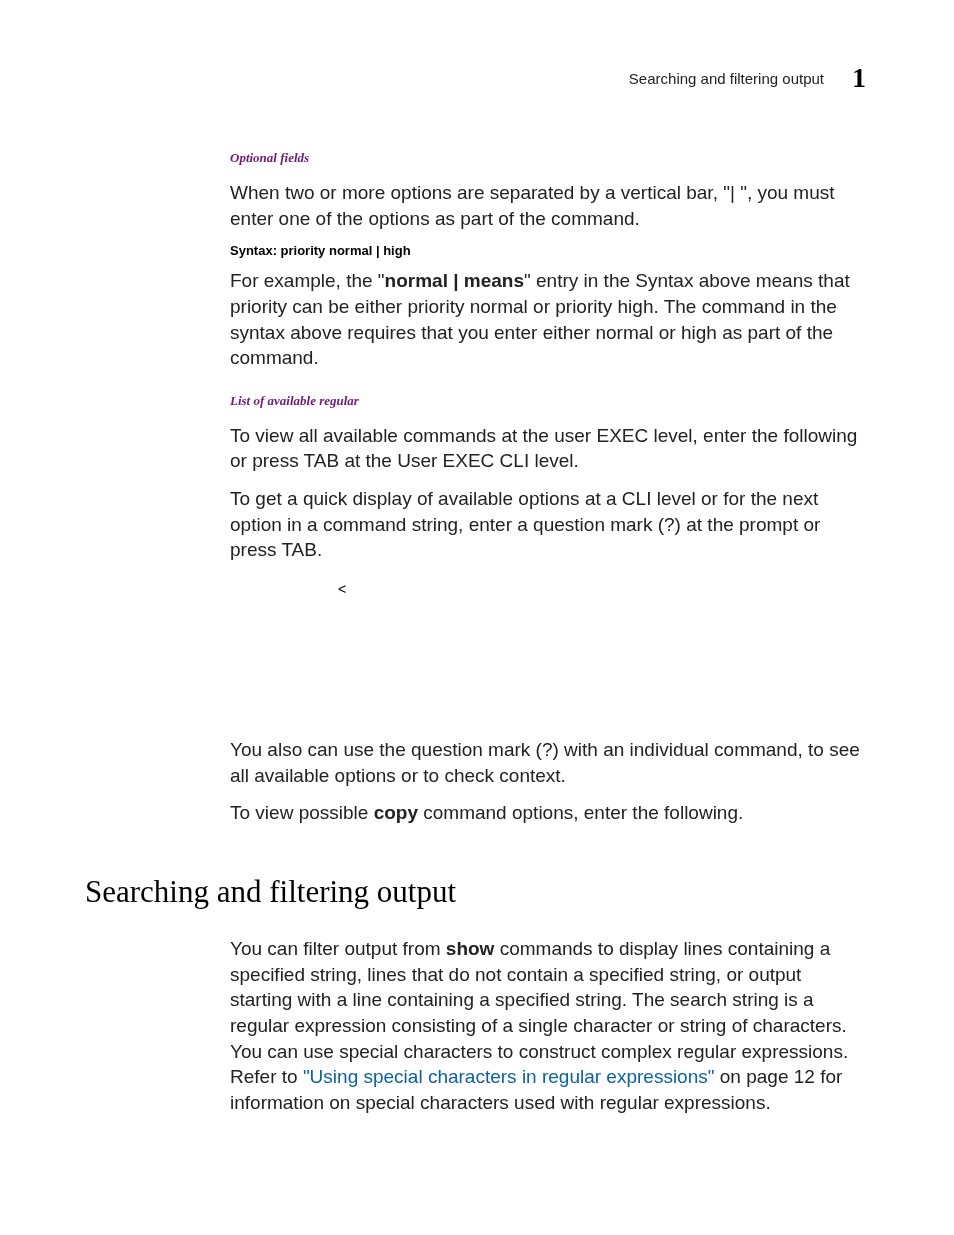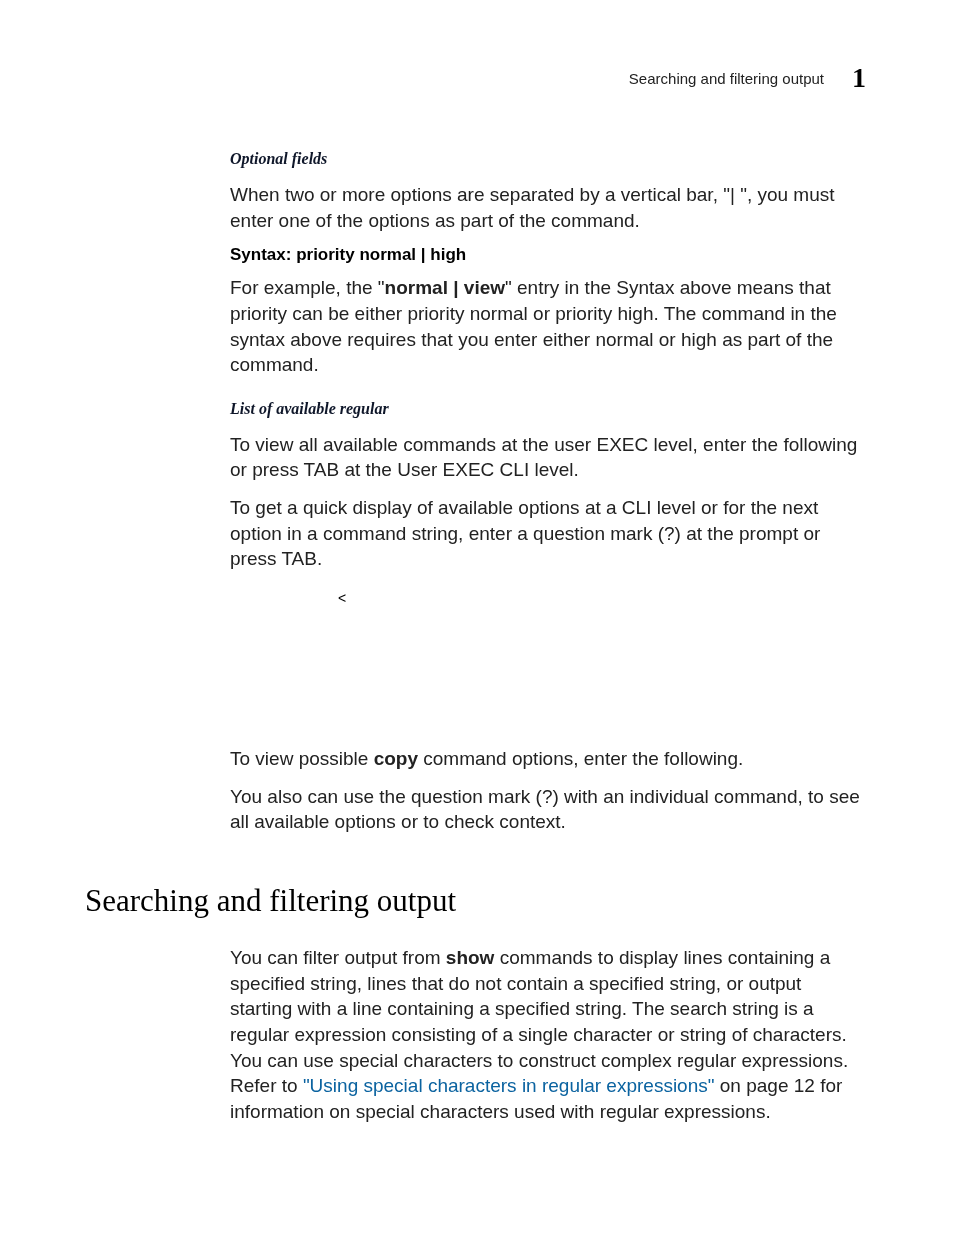--- a/index.html
+++ b/index.html
@@ -32,32 +32,32 @@
     font-weight: bold;
     color: #000;
   }
   .content {
     margin-left: 145px;
   }
   .h3 {
     font-family: Georgia, 'Times New Roman', serif;
     font-style: italic;
     font-weight: bold;
-    font-size: 16px;
-    color: #0f172a;
+    font-size: 13px;
+    color: #701a75;
     margin: 0 0 14px 0;
   }
   .para {
     font-size: 19px;
     line-height: 1.35;
     color: #222;
     margin: 0 0 12px 0;
   }
   .syntax-line {
-    font-size: 17px;
+    font-size: 13px;
     margin: 0 0 10px 0;
     color: #000;
   }
   .bold { font-weight: bold; }
   .link { color: #0b63a0; }
   .angle {
     font-size: 14px;
     margin-left: 108px;
     margin-top: 18px;
     margin-bottom: 140px;
@@ -80,31 +80,31 @@
     <span class="header-text">Searching and filtering output</span>
     <span class="header-num">1</span>
   </div>
 
   <div class="content">
 
     <div class="h3">Optional fields</div>
     <p class="para">When two or more options are separated by a vertical bar, "| ", you must enter one of the options as part of the command.</p>
     <p class="syntax-line bold">Syntax:  priority normal | high</p>
     <p class="para gap-after">
-      <span>For example, the "</span><span class="bold">normal | view</span><span>" entry in the Syntax above means that priority can be either priority normal or priority high. The command in the syntax above requires that you enter either normal or high as part of the command.</span>
+      <span>For example, the "</span><span class="bold">normal | means</span><span>" entry in the Syntax above means that priority can be either priority normal or priority high. The command in the syntax above requires that you enter either normal or high as part of the command.</span>
     </p>
 
     <div class="h3">List of available regular</div>
     <p class="para">To view all available commands at the user EXEC level, enter the following or press TAB at the User EXEC CLI level.</p>
     <p class="para">To get a quick display of available options at a CLI level or for the next option in a command string, enter a question mark (?) at the prompt or press TAB.</p>
     <div class="angle">&lt;</div>
+    <p class="para">You also can use the question mark (?) with an individual command, to see all available options or to check context.</p>
     <p class="para">
       <span>To view possible </span><span class="bold">copy</span><span> command options, enter the following.</span>
     </p>
-    <p class="para">You also can use the question mark (?) with an individual command, to see all available options or to check context.</p>
 
   </div>
 
   <div class="h1">Searching and filtering output</div>
 
   <div class="content">
 
     <p class="para">
       <span>You can filter output from </span><span class="bold">show</span><span> commands to display lines containing a specified string, lines that do not contain a specified string, or output starting with a line containing a specified string. The search string is a regular expression consisting of a single character or string of characters. You can use special characters to construct complex regular expressions. Refer to </span><span class="link">"Using special characters in regular expressions"</span><span> on page 12 for information on special characters used with regular expressions.</span>
     </p>

